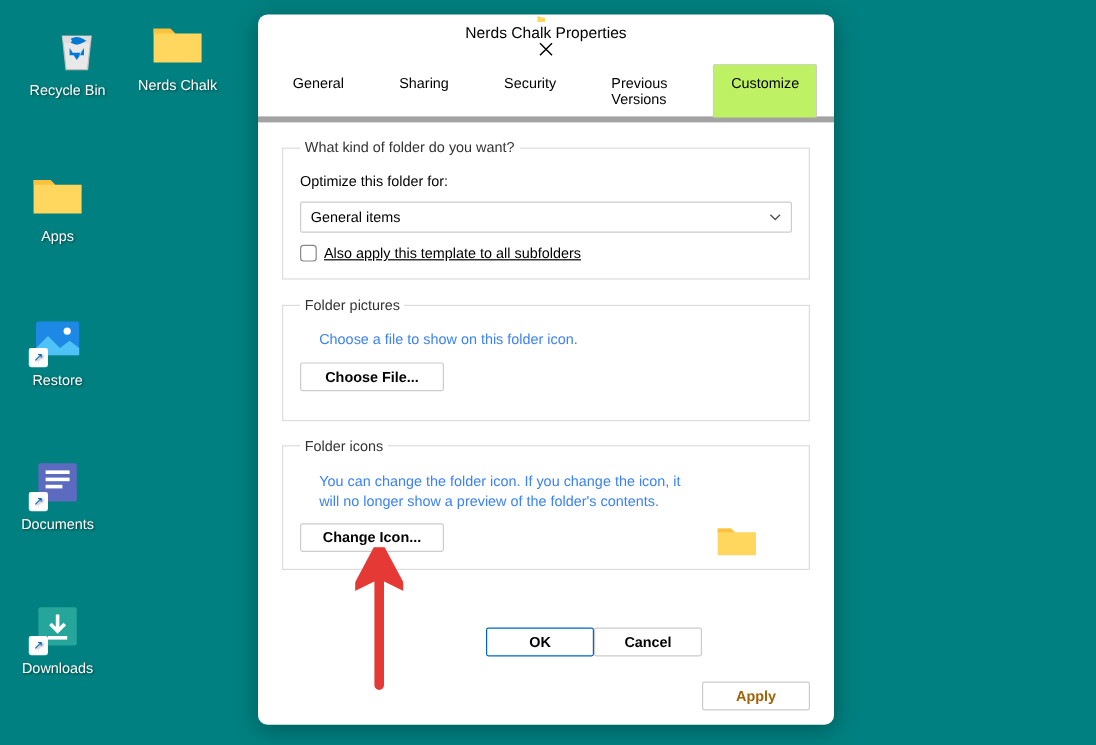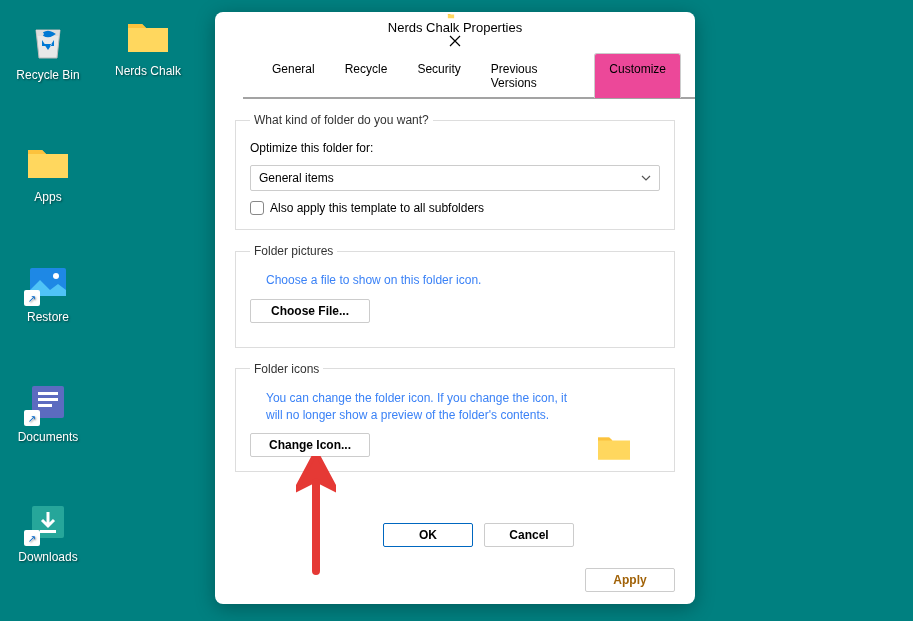--- a/index.html
+++ b/index.html
@@ -50,39 +50,38 @@
       align-items: center;
       padding: 0 10px;
       border-bottom: none;
       flex-direction: column;
     }
     .titlebar .folder-ico { width: 18px; height: 18px; margin-right: 8px; }
     .titlebar .title { flex: 1; font-size: 13px; }
     .titlebar .close { width: 32px; height: 32px; display:flex;align-items:center;justify-content:center; cursor:pointer; font-size:14px;}
     .tabs {
       display: flex;
-      border-bottom: 2px solid #a3a3a3;
+      border-bottom: 5px solid #a3a3a3;
       padding: 0 14px;
-      gap: 0;
+      gap: 16px;
       margin-top: 4px;
-      margin-left: 28px;
     }
     .tab {
       padding: 8px 14px;
       font-size: 12px;
       cursor: pointer;
       border: 1px solid transparent;
       border-bottom: none;
       position: relative;
       top: 1px;
       background: transparent;
     }
     .tab.active {
       border-color: #ccc;
-      background: #ec4899;
+      background: #bef264;
       border-top-left-radius: 3px;
       border-top-right-radius: 3px;
     }
     .content { padding: 14px 20px; flex: 1; }
     fieldset.group {
       border: 1px solid #ddd;
       padding: 14px;
       margin-bottom: 14px;
       position: relative;
     }
@@ -99,21 +98,21 @@
       background: white;
       display: flex;
       align-items: center;
       padding: 0 8px;
       justify-content: space-between;
       cursor: pointer;
       font-size: 12px;
       border-radius: 2px;
       gap: 29px;
     }
-    .checkbox-row { display: flex; align-items: center; gap: 6px; }
+    .checkbox-row { display: flex; align-items: center; gap: 6px; text-decoration: underline; }
     .checkbox {
       width: 14px; height: 14px; border: 1px solid #888; border-radius: 3px; background:white; cursor:pointer;
     }
     .btn {
       height: 24px;
       min-width: 120px;
       padding: 0 14px;
       border: 1px solid #ccc;
       background: white;
       cursor: pointer;
@@ -121,21 +120,21 @@
       display: inline-flex;
       align-items: center;
       justify-content: center;
       border-radius: 2px;
       font-weight: bold;
     }
     .btn.primary { border-color: #0067c0; }
     .buttons-bar {
       display: flex;
       justify-content: flex-end;
-      gap: 11px;
+      gap: 0;
       padding: 12px 20px;
       border-top: none;
     }
     .buttons-bar .btn { min-width: 90px; }
     .btn.disabled { color: #a16207; cursor: default; margin-top: 45px; }
     .folder-preview {
       position: absolute;
       right: 40px;
       bottom: 8px;
       width: 40px;
@@ -147,21 +146,21 @@
       top: 456px;
       width: 40px;
       height: 120px;
       pointer-events: none;
     }
     .hint { font-size: 12px; color: #3b82f6; line-height: 1.4; margin-left: 16px; }
   </style>
 </head>
 <body>
 
-<div class="desktop-icon" style="left:8px; top:16px;">
+<div class="desktop-icon" style="left:8px; top:16px;align-items:flex-end;">
   <div class="icon-img" style="position:relative;">
     <svg viewBox="0 0 48 48" width="48" height="48">
       <path d="M12 14 L36 14 L33 42 L15 42 Z" fill="#e8e8e8" stroke="#bbb"></path>
       <path d="M12 14 L36 14 L35 20 L13 20 Z" fill="#ddd"></path>
       <path d="M20 18 A6 4 0 0 1 28 18 A6 4 0 0 1 20 18" fill="none" stroke="#0078d4" stroke-width="4"></path>
       <path d="M18 24 L22 30 L18 30 Z M30 24 L26 30 L30 30 Z M24 34 L20 28 L28 28 Z" fill="#0078d4"></path>
     </svg>
   </div>
   <div class="label">Recycle Bin</div>
 </div>
@@ -232,21 +231,21 @@
     <div class="title">Nerds Chalk Properties</div>
     <div class="close">
       <svg width="12" height="12" viewBox="0 0 12 12">
           <path d="M1 1 L11 11 M11 1 L1 11" stroke="#000" stroke-width="1.2"></path>
         </svg>
     </div>
   </div>
 
   <div class="tabs">
     <div class="tab">General</div>
-    <div class="tab">Recycle</div>
+    <div class="tab">Sharing</div>
     <div class="tab">Security</div>
     <div class="tab">Previous Versions</div>
     <div class="tab active">Customize</div>
   </div>
 
   <div class="content">
 
     <fieldset class="group">
       <legend>What kind of folder do you want?</legend>
       <div class="row">Optimize this folder for:</div>

